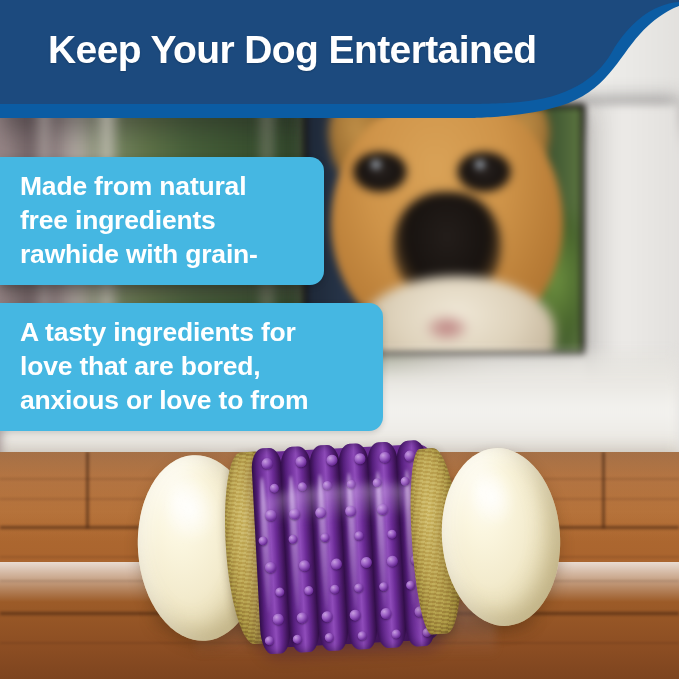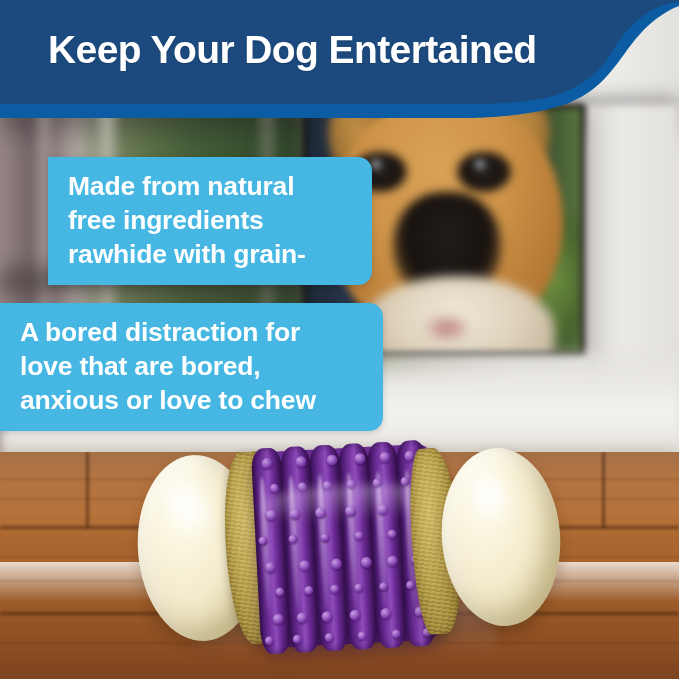--- a/index.html
+++ b/index.html
@@ -272,21 +272,21 @@
     color:#ffffff;
     font-family:"Liberation Sans",sans-serif;
     font-weight:bold;
     letter-spacing:-0.2px;
     box-shadow:0 2px 6px rgba(0,0,0,.16);
   }
   .callout .line{display:block;white-space:nowrap;}
   #callout-1{
     top:157px;width:288px;
     padding:12px 16px 14px 20px;
-    font-size:26.5px;line-height:34px;margin-left:48px;
+    font-size:26.5px;line-height:34px;
   }
   #callout-2{
     top:303px;width:347px;
     padding:12px 16px 14px 20px;
     font-size:26.5px;line-height:34px;
   }
 </style>
 </head>
 <body>
 
@@ -424,18 +424,18 @@
     <div class="banner-title">Keep Your Dog Entertained</div>
   </div>
 
   <div class="callout" id="callout-1">
     <span class="line">Made from natural</span>
     <span class="line">free ingredients</span>
     <span class="line">rawhide with grain-</span>
   </div>
 
   <div class="callout" id="callout-2">
-    <span class="line">A bored distraction for</span>
+    <span class="line">A tasty ingredients for</span>
     <span class="line">love that are bored,</span>
-    <span class="line">anxious or love to chew</span>
+    <span class="line">anxious or love to from</span>
   </div>
 
 </div>
 
 </body></html>

